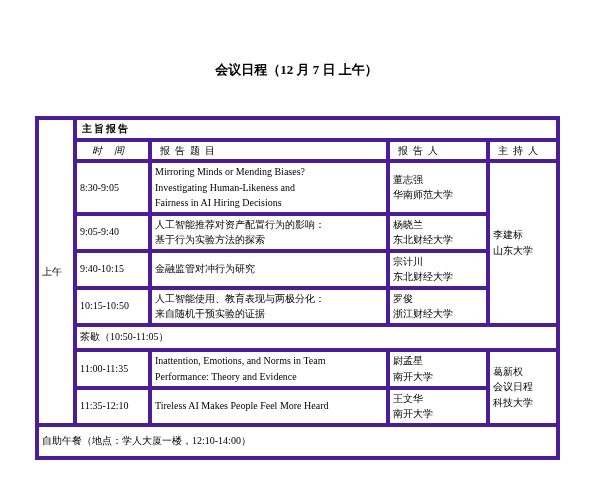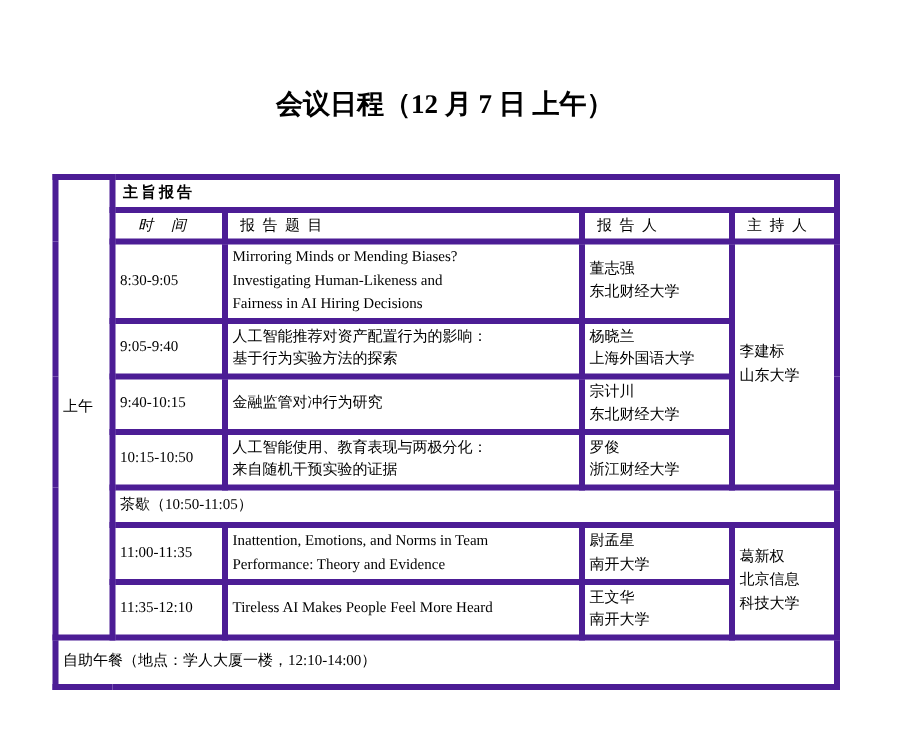--- a/index.html
+++ b/index.html
@@ -3,21 +3,21 @@
 <meta charset="utf-8">
 <style>
   html,body { margin:0; padding:0; background:#ffffff; }
   .page {
     position:relative; width:607px; height:496px; background:#ffffff;
     font-family:"Liberation Serif","DejaVu Serif",serif; color:#000;
     overflow:hidden;
   }
   .titles {
     position:absolute; left:36px; top:56px; width:521px;
-    text-align:center; font-weight:bold; font-size:18px; line-height:27px;
+    text-align:center; font-weight:bold; font-size:13px; line-height:27px;
   }
   table.sched {
     position:absolute; left:35px; top:116px; width:521px;
     border-collapse:collapse; table-layout:fixed;
     border:2px solid #000;
   }
   table.sched td {
     border:4px solid #4c1d95;
     font-size:10px; line-height:15.5px;
     text-align:left; vertical-align:middle;
@@ -68,31 +68,31 @@
         <td class="head-cell">报告人</td>
         <td class="head-cell">主持人</td>
       </tr>
 
       <tr class="r0">
         <td>8:30-9:05</td>
         <td>Mirroring Minds or Mending Biases?
 Investigating Human-Likeness and
 Fairness in AI Hiring Decisions</td>
         <td>董志强
-东北财经大学</td>
+华南师范大学</td>
         <td rowspan="4">李建标
 山东大学</td>
       </tr>
 
       <tr class="r1">
         <td>9:05-9:40</td>
         <td>人工智能推荐对资产配置行为的影响：
 基于行为实验方法的探索</td>
         <td>杨晓兰
-上海外国语大学</td>
+东北财经大学</td>
       </tr>
 
       <tr class="r2">
         <td>9:40-10:15</td>
         <td>金融监管对冲行为研究</td>
         <td>宗计川
 东北财经大学</td>
       </tr>
 
       <tr class="r3">
@@ -107,21 +107,21 @@
         <td colspan="4">茶歇（10:50-11:05）</td>
       </tr>
 
       <tr class="r4">
         <td>11:00-11:35</td>
         <td>Inattention, Emotions, and Norms in Team
 Performance: Theory and Evidence</td>
         <td>尉孟星
 南开大学</td>
         <td rowspan="2">葛新权
-北京信息
+会议日程
 科技大学</td>
       </tr>
 
       <tr class="r5">
         <td>11:35-12:10</td>
         <td>Tireless AI Makes People Feel More Heard</td>
         <td>王文华
 南开大学</td>
       </tr>
 

